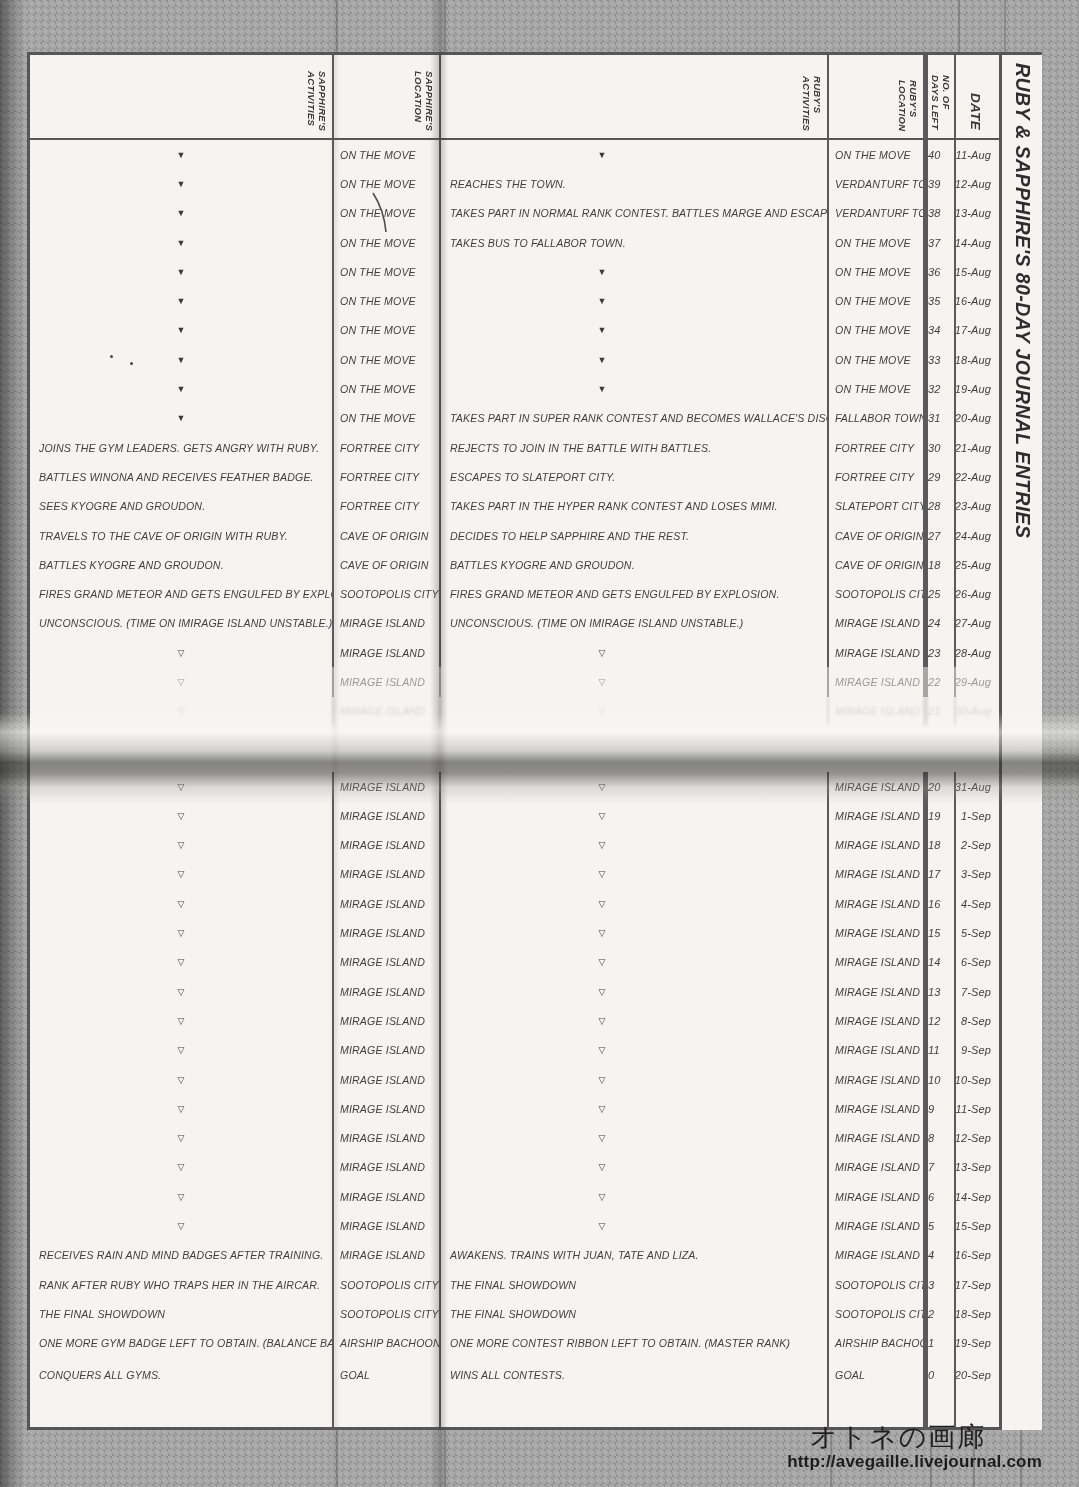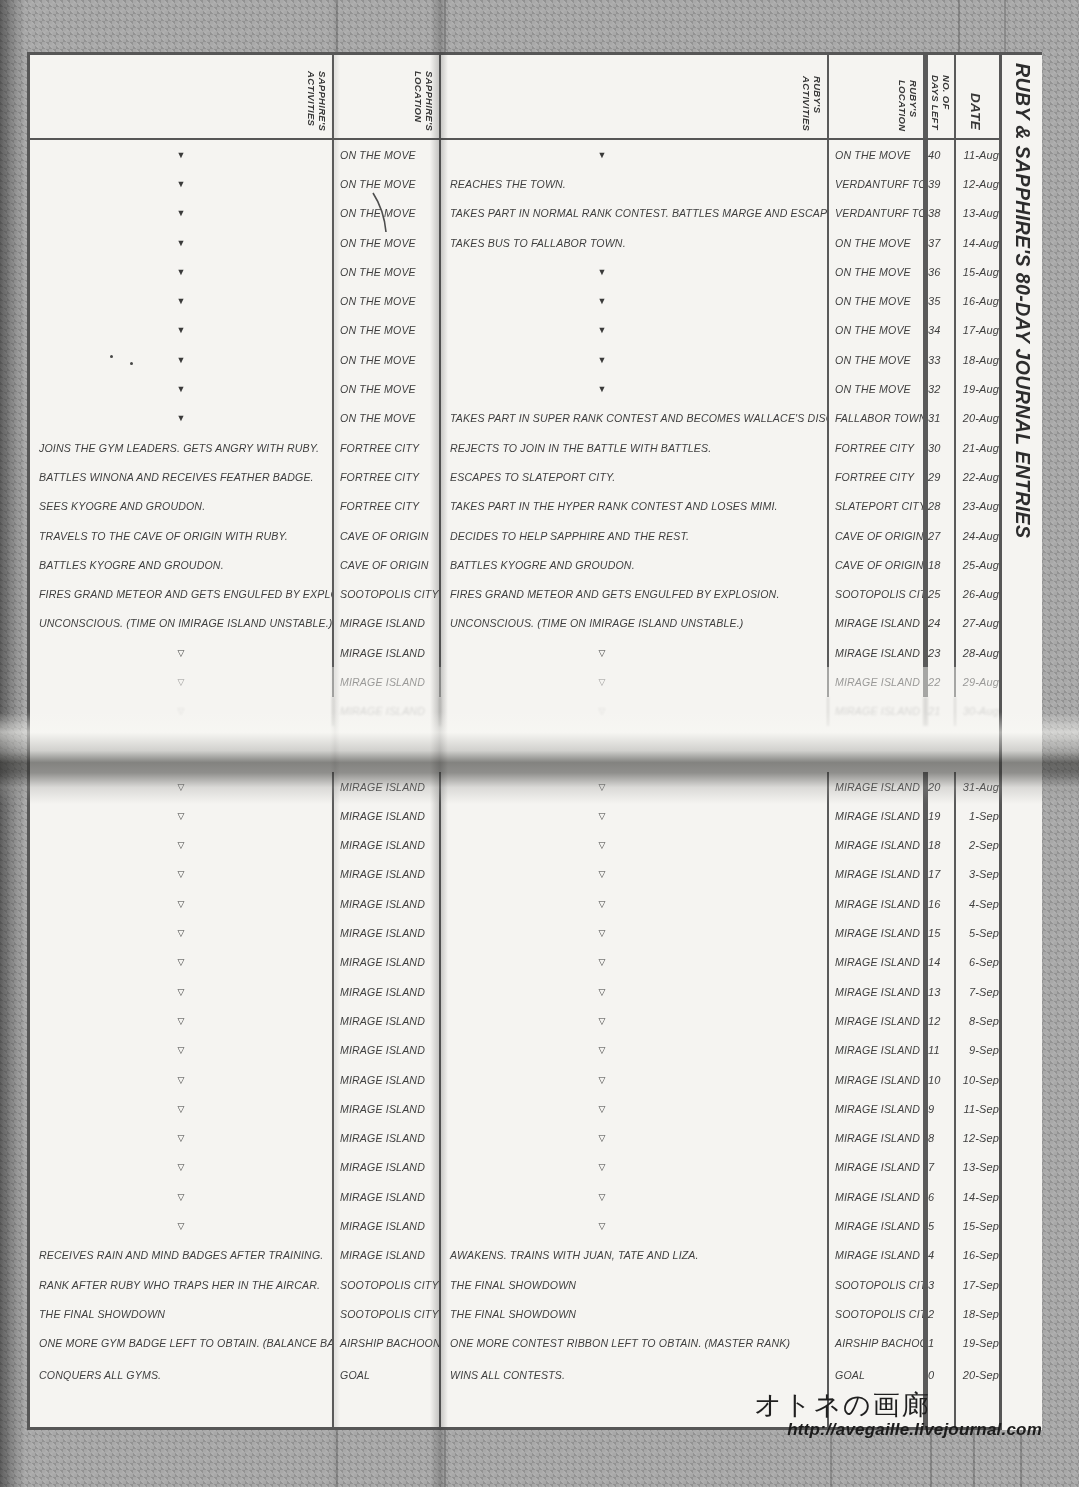--- a/index.html
+++ b/index.html
@@ -28,21 +28,21 @@
   .col-sa{flex:1 1 302px;border-left:none;}
   .col-sl{flex:0 0 107px;}
   .col-ra{flex:0 0 388px;}
   .col-rl{flex:0 0 96px;}
   .col-dl{flex:0 0 31px;border-left-width:5px;}
   .col-dt{flex:0 0 45px;}
   .cell{display:flex;align-items:center;}
   .act{padding-left:9px;}
   .loc{padding-left:6px;}
   .cell.col-dl{justify-content:flex-start;}
-  .cell.col-dt{justify-content:flex-end;padding-right:0;}
+  .cell.col-dt{justify-content:flex-end;padding-right:8px;}
   .row:last-child .cell{align-items:flex-start;padding-top:11px;}
   .txt{font-size:10.6px;font-style:italic;color:#3f3f3f;letter-spacing:.15px;white-space:nowrap;}
   .col-dl .txt,.col-dt .txt{font-size:11px;}
   .txt.mark{flex:1 1 100%;text-align:center;font-size:9px;margin-left:-9px;font-style:normal;color:#3a3a3a;}
   .col-ra .txt.mark{transform:translateX(-32px);}
   
   #tbody .row:nth-child(19){opacity:.5;}
   #tbody .row:nth-child(20){opacity:.16;filter:blur(1.2px);}
   
   .hc{display:flex;justify-content:flex-end;align-items:flex-end;padding:5px 4px 7px 0;}
@@ -72,23 +72,23 @@
   .crease-main{left:430px;width:18px;
     background:linear-gradient(90deg, transparent, rgba(75,75,75,.20) 35%, rgba(45,45,45,.26) 55%, transparent);}
   .crease-soft{left:330px;width:10px;
     background:linear-gradient(90deg, transparent, rgba(90,90,90,.12), transparent);}
   .stub{position:absolute;width:2px;background:rgba(70,70,70,.32);z-index:1;}
   .stub.top{top:0;height:52px;}
   .stub.bot{top:1430px;height:57px;}
   .dot{position:absolute;width:3px;height:3px;background:#474747;border-radius:50%;z-index:4;}
   .pen-slash{position:absolute;left:369px;top:192px;z-index:4;}
   
-  .wm{position:absolute;right:37px;top:1392px;z-index:6;text-align:left;line-height:1;}
+  .wm{position:absolute;right:37px;top:1424px;z-index:6;text-align:center;line-height:1;}
   .wm-jp{font-size:27px;color:#1f1f1f;letter-spacing:2px;}
-  .wm-url{font-size:17px;font-style:italic;font-weight:bold;color:#1c1c1c;margin-top:2px;letter-spacing:.2px;margin-left:33px;}
+  .wm-url{font-size:17px;font-weight:bold;color:#1c1c1c;margin-top:2px;letter-spacing:.2px;margin-left:33px;}
 </style>
 </head>
 <body>
 
 <div id="page">
 
   <div class="stub top" style="left:336px"></div>
   <div class="stub top" style="left:444px"></div>
   <div class="stub top" style="left:958px"></div>
   <div class="stub top" style="left:1004px"></div>

